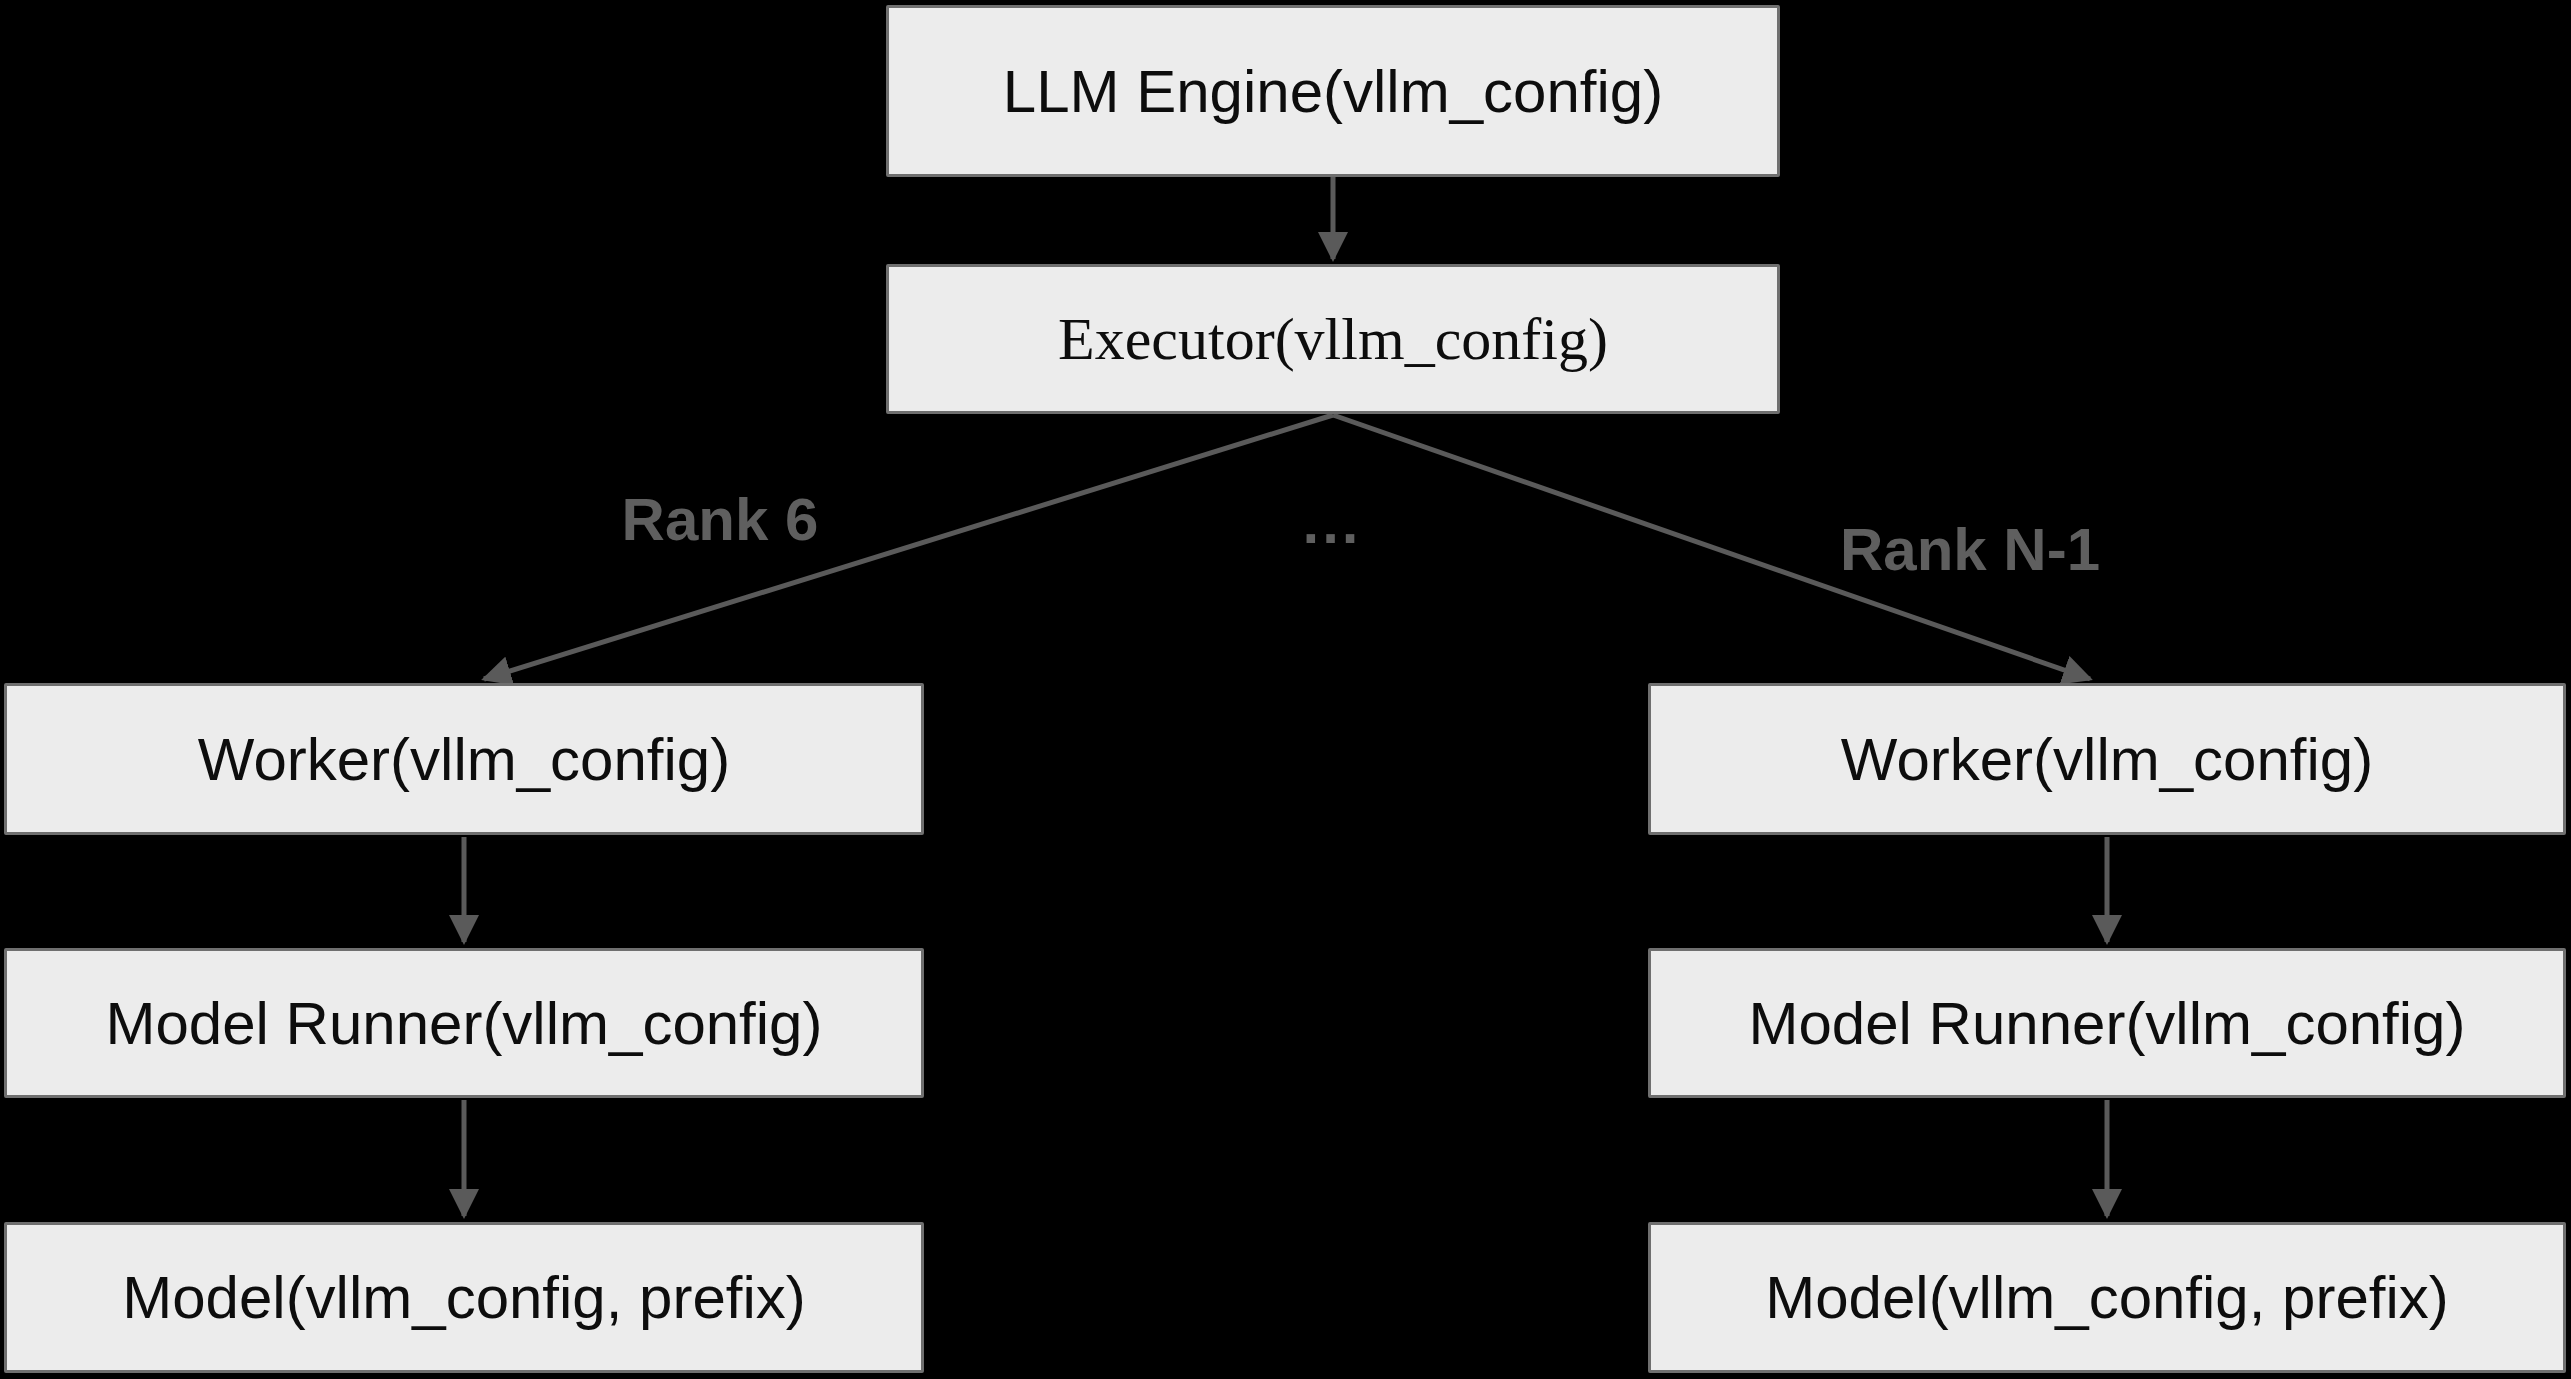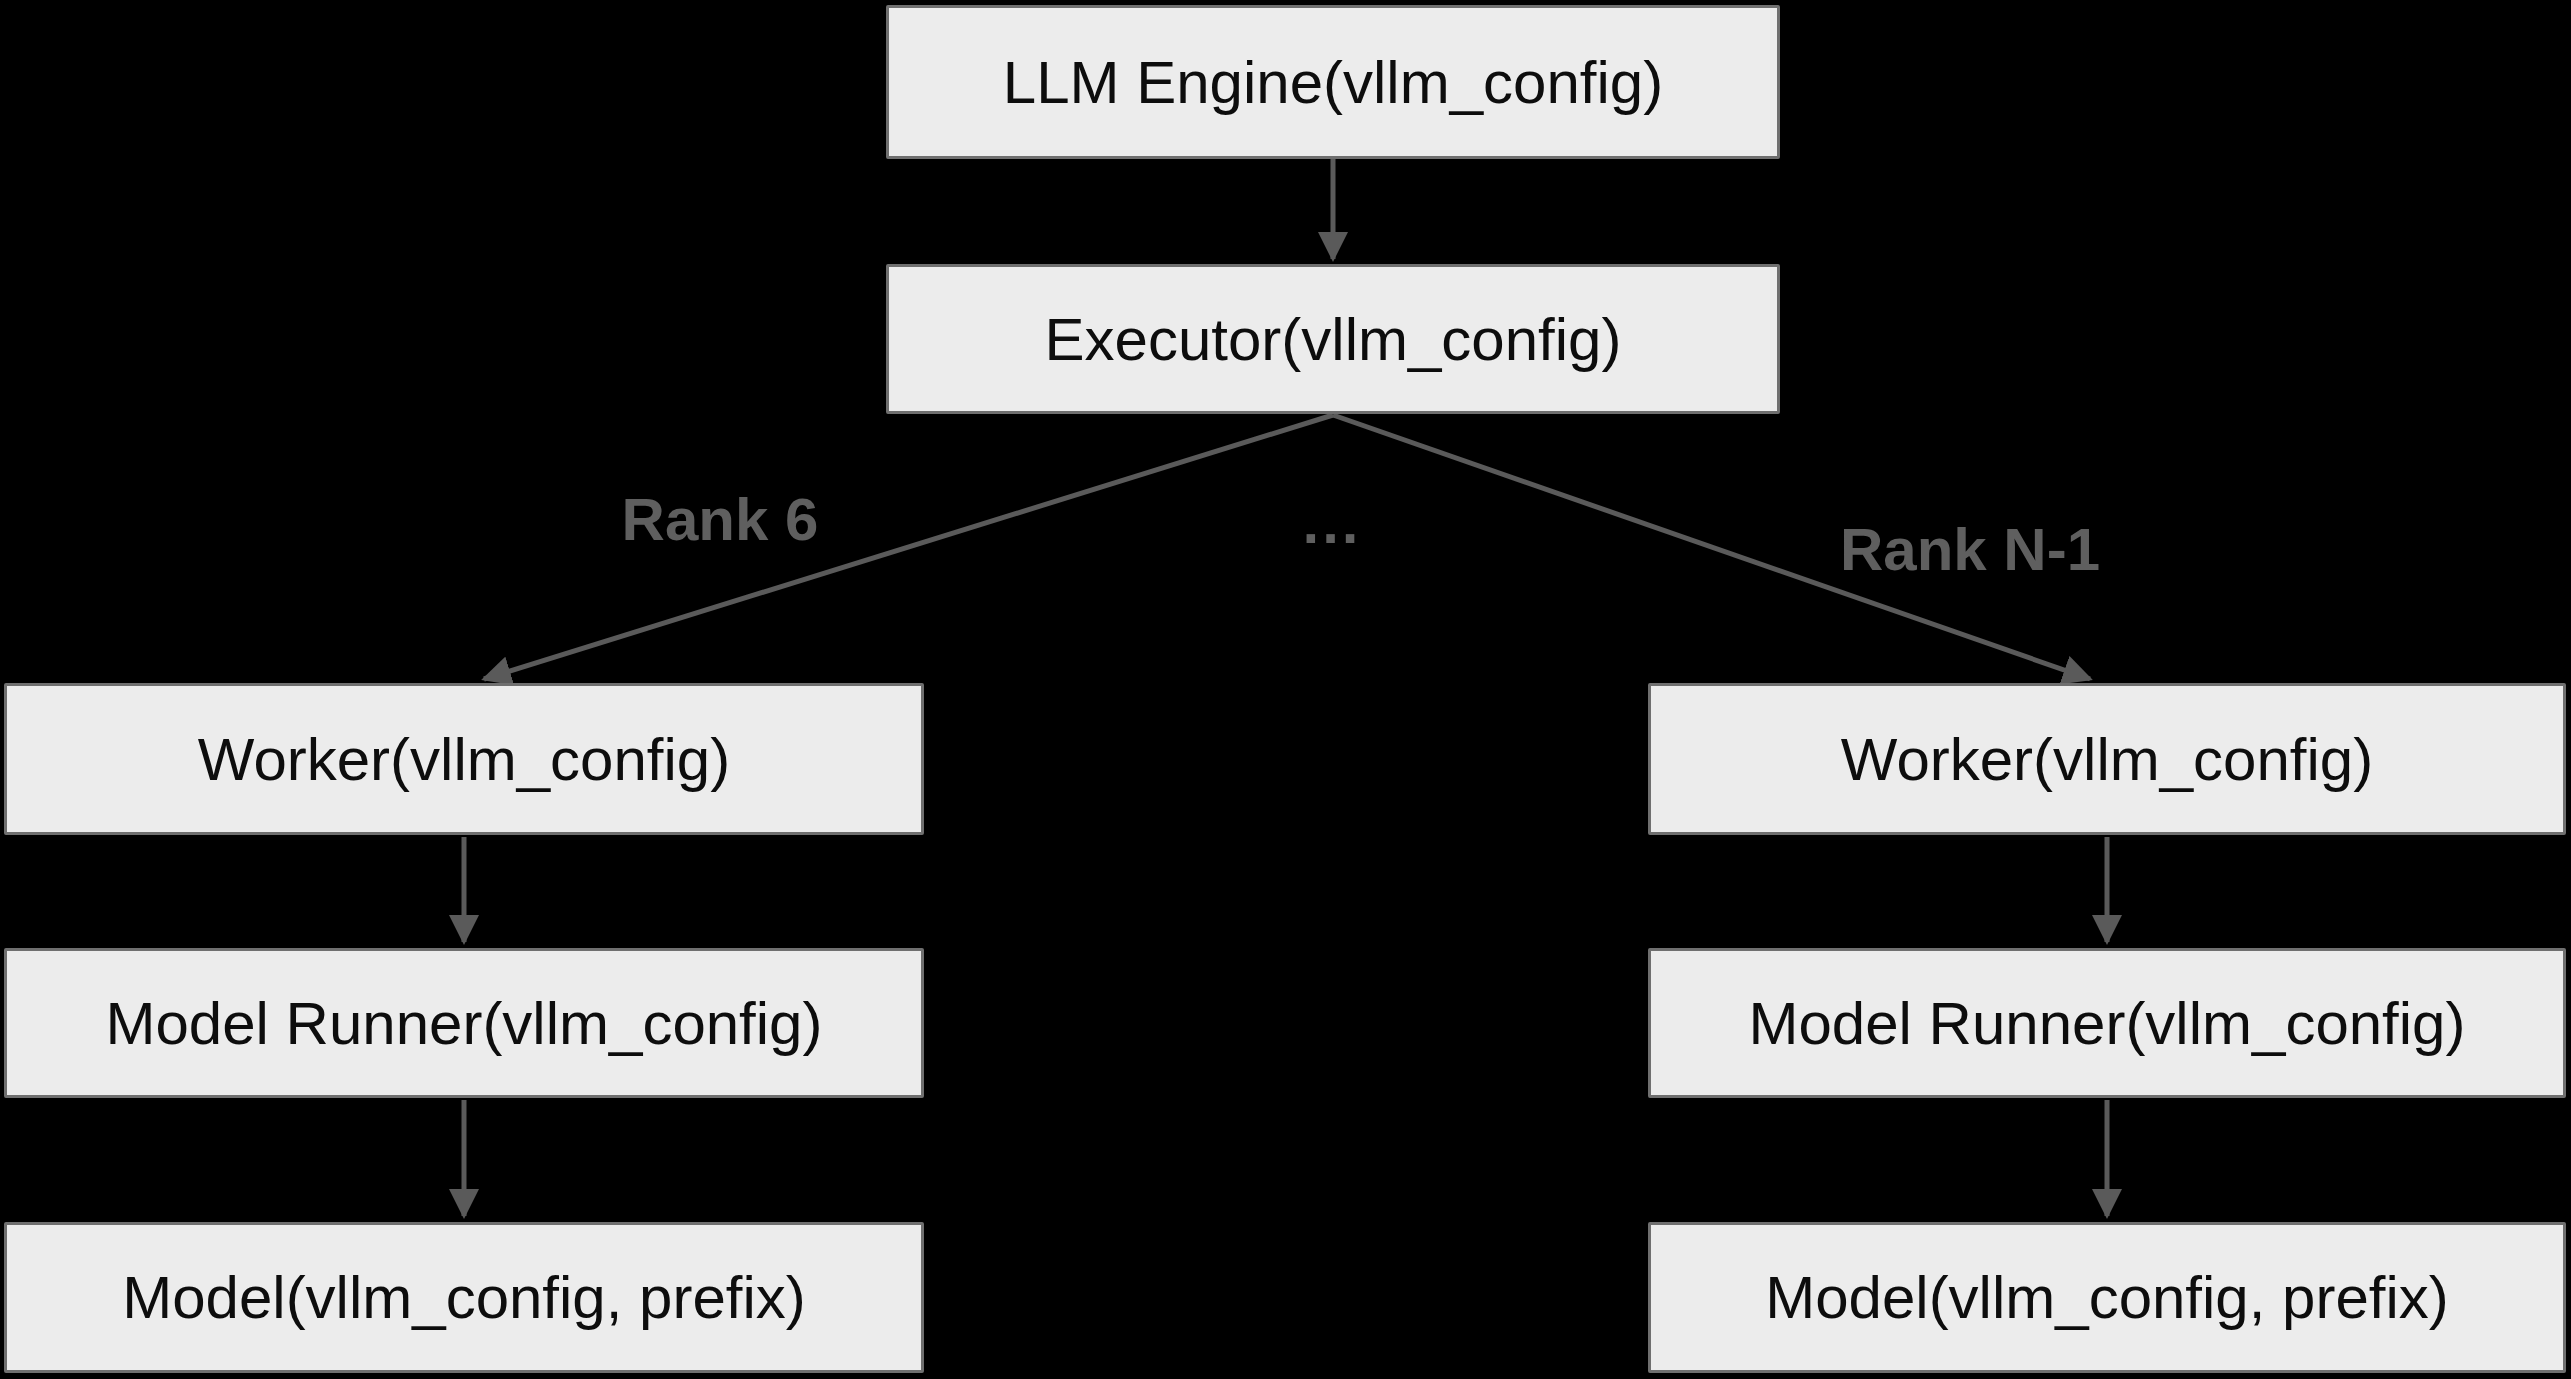--- a/index.html
+++ b/index.html
@@ -38,22 +38,22 @@
     position: absolute;
     transform: translate(-50%, -50%);
     color: var(--edge-label-color, #5f5f5f);
     font-size: 60px;
     font-weight: bold;
     white-space: nowrap;
   }
   .edge-label.dots { letter-spacing: 3px; }
 
   
-  #node-llm-engine        { left: 886px;  top: 5px;    width: 894px; height: 154px; }
-  #node-executor          { left: 886px;  top: 264px;  width: 894px; height: 150px; }
+  #node-llm-engine        { left: 886px;  top: 5px;    width: 894px; height: 172px; }
+  #node-executor          { left: 886px;  top: 264px;  width: 894px; height: 150px; font-family: Liberation Serif, serif; }
   #node-worker-left       { left: 4px;    top: 683px;  width: 920px; height: 152px; }
   #node-worker-right      { left: 1648px; top: 683px;  width: 918px; height: 152px; }
   #node-model-runner-left { left: 4px;    top: 948px;  width: 920px; height: 150px; }
   #node-model-runner-right{ left: 1648px; top: 948px;  width: 918px; height: 150px; }
   #node-model-left        { left: 4px;    top: 1222px; width: 920px; height: 151px; }
   #node-model-right       { left: 1648px; top: 1222px; width: 918px; height: 151px; }
 
   #label-rank-0   { left: 720px;  top: 519px; }
   #label-ellipsis { left: 1332px; top: 522px; }
   #label-rank-n-1 { left: 1970px; top: 549px; }

